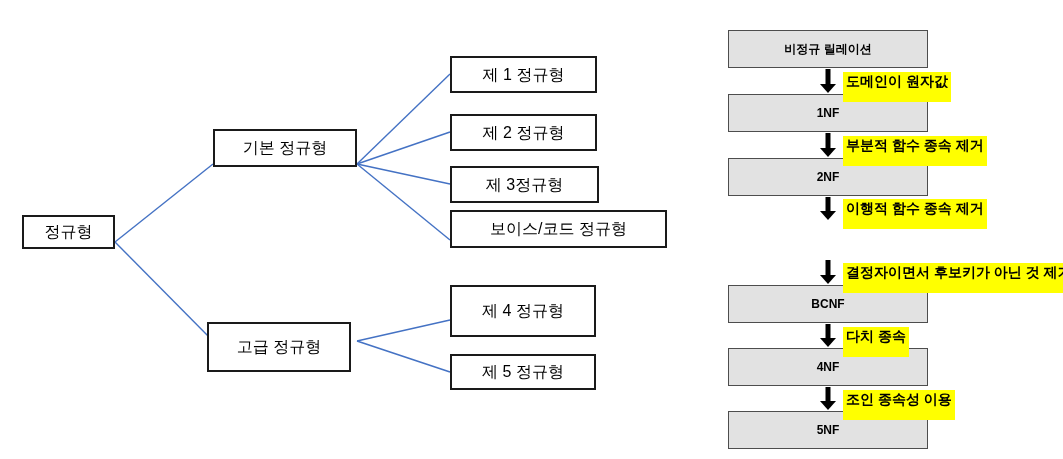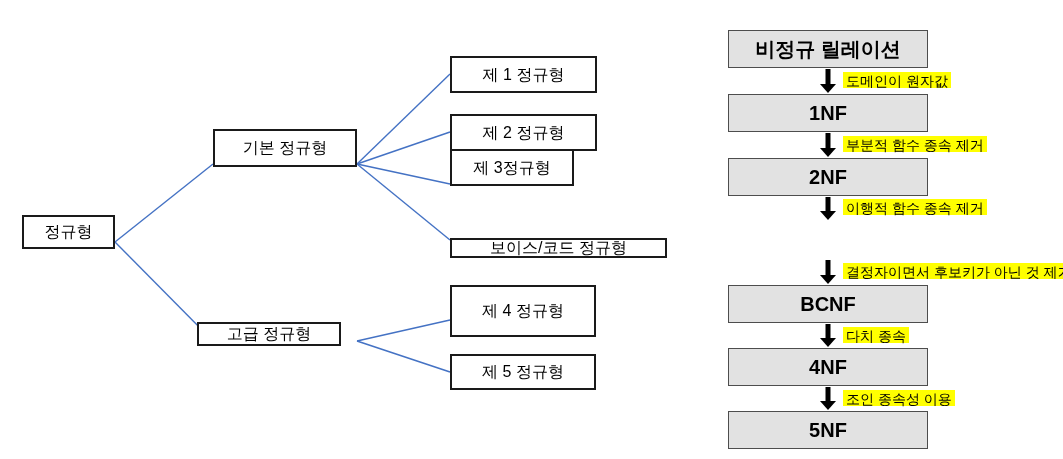--- a/index.html
+++ b/index.html
@@ -18,26 +18,26 @@
     background:var(--tree-box-fill,#fff);
     border:2px solid var(--tree-box-border,#1a1a1a);
     display:flex;align-items:center;justify-content:center;
     font-size:16px;line-height:1;white-space:nowrap;
   }
   .fbox{
     position:absolute;box-sizing:border-box;left:728px;width:200px;height:38px;
     background:var(--flow-box-fill,#e2e2e2);
     border:1.5px solid var(--flow-box-border,#4d4d4d);
     display:flex;align-items:center;justify-content:center;
-    font-size:20px;font-weight:bold;white-space:nowrap;
+    font-size:12px;font-weight:bold;white-space:nowrap;
   }
   .flabel{
-    position:absolute;left:843px;height:16px;
+    position:absolute;left:843px;height:30px;
     background:var(--highlight-color,#ff0);
-    font-size:14px;font-weight:normal;line-height:18px;
+    font-size:14px;font-weight:bold;line-height:18px;
     padding:0 3px;white-space:nowrap;
   }
 </style>
 </head>
 <body>
 
 <div class="stage">
 
   <svg class="connectors" viewBox="0 0 1063 459">
 
@@ -75,29 +75,29 @@
     <g>
       <line class="arrow-stem" x1="828" y1="387" x2="828" y2="402"></line>
       <polygon class="arrow-head" points="820,401 836,401 828,410"></polygon>
     </g>
   </svg>
 
   <div class="tnode" style="left:22px;top:215px;width:93px;height:34px">정규형</div>
 
   <div class="tnode" style="left:213px;top:129px;width:144px;height:38px">기본 정규형</div>
 
-  <div class="tnode" style="left:197px;top:322px;width:144px;height:24px">고급 정규형</div>
+  <div class="tnode" style="left:207px;top:322px;width:144px;height:50px">고급 정규형</div>
 
   <div class="tnode" style="left:450px;top:56px;width:147px;height:37px">제 1 정규형</div>
 
   <div class="tnode" style="left:450px;top:114px;width:147px;height:37px">제 2 정규형</div>
 
-  <div class="tnode" style="left:450px;top:149px;width:124px;height:37px">제 3정규형</div>
+  <div class="tnode" style="left:450px;top:166px;width:149px;height:37px">제 3정규형</div>
 
-  <div class="tnode" style="left:450px;top:238px;width:217px;height:20px">보이스/코드 정규형</div>
+  <div class="tnode" style="left:450px;top:210px;width:217px;height:38px">보이스/코드 정규형</div>
 
   <div class="tnode" style="left:450px;top:285px;width:146px;height:52px">제 4 정규형</div>
 
   <div class="tnode" style="left:450px;top:354px;width:146px;height:36px">제 5 정규형</div>
 
   <div class="fbox" style="top:30px">비정규 릴레이션</div>
   <div class="fbox" style="top:94px">1NF</div>
   <div class="fbox" style="top:158px">2NF</div>
   <div class="fbox" style="top:285px">BCNF</div>
   <div class="fbox" style="top:348px">4NF</div>

